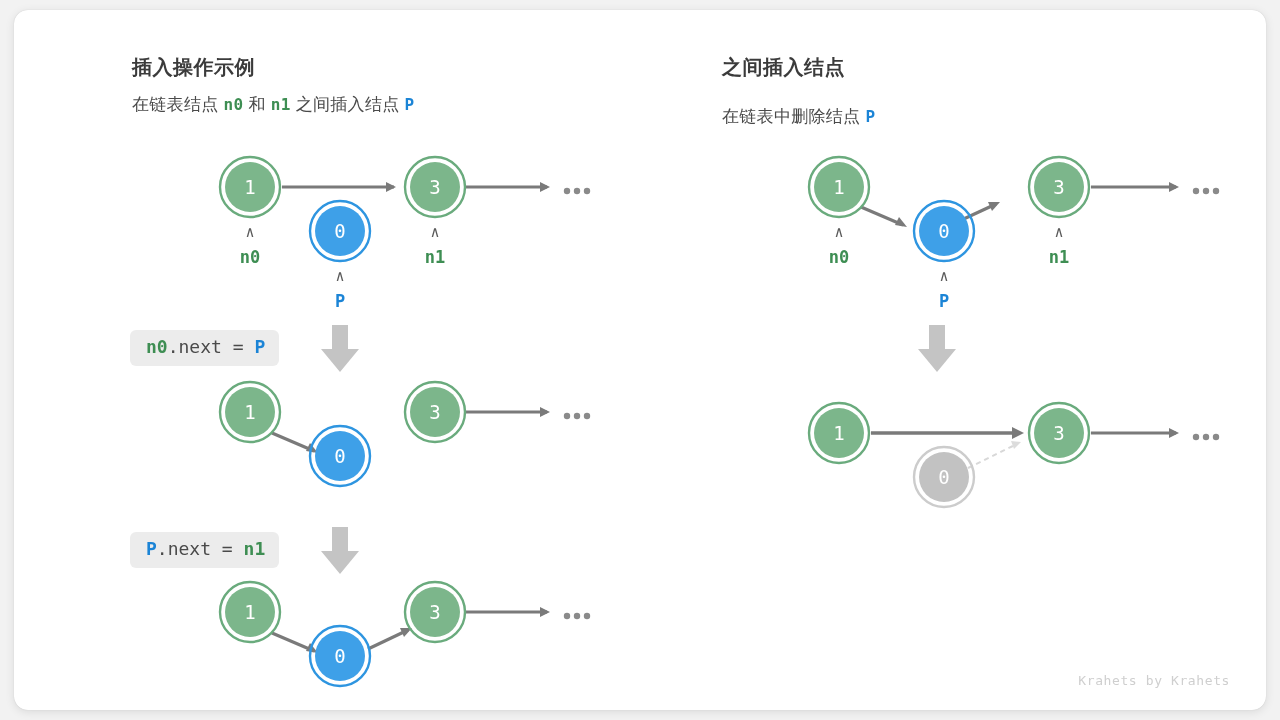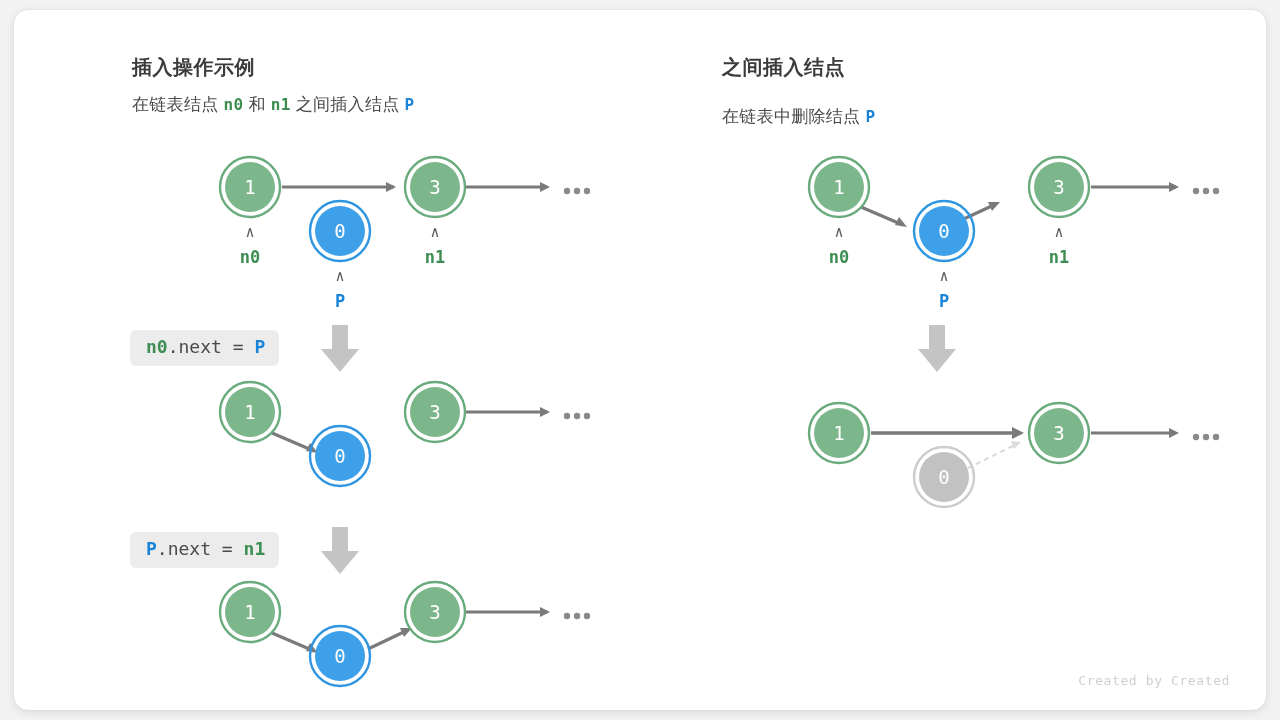--- a/index.html
+++ b/index.html
@@ -340,16 +340,16 @@
         </g>
         <g>
           <circle cx="590" cy="41" r="3.2" class="dots"></circle>
           <circle cx="600" cy="41" r="3.2" class="dots"></circle>
           <circle cx="610" cy="41" r="3.2" class="dots"></circle>
         </g>
       </svg>
     </div>
   </div>
 
-  <div class="credit">Created by Created</div>
+  <div class="credit">Krahets by Krahets</div>
 
 </div>
 </div>
 
 </body></html>

